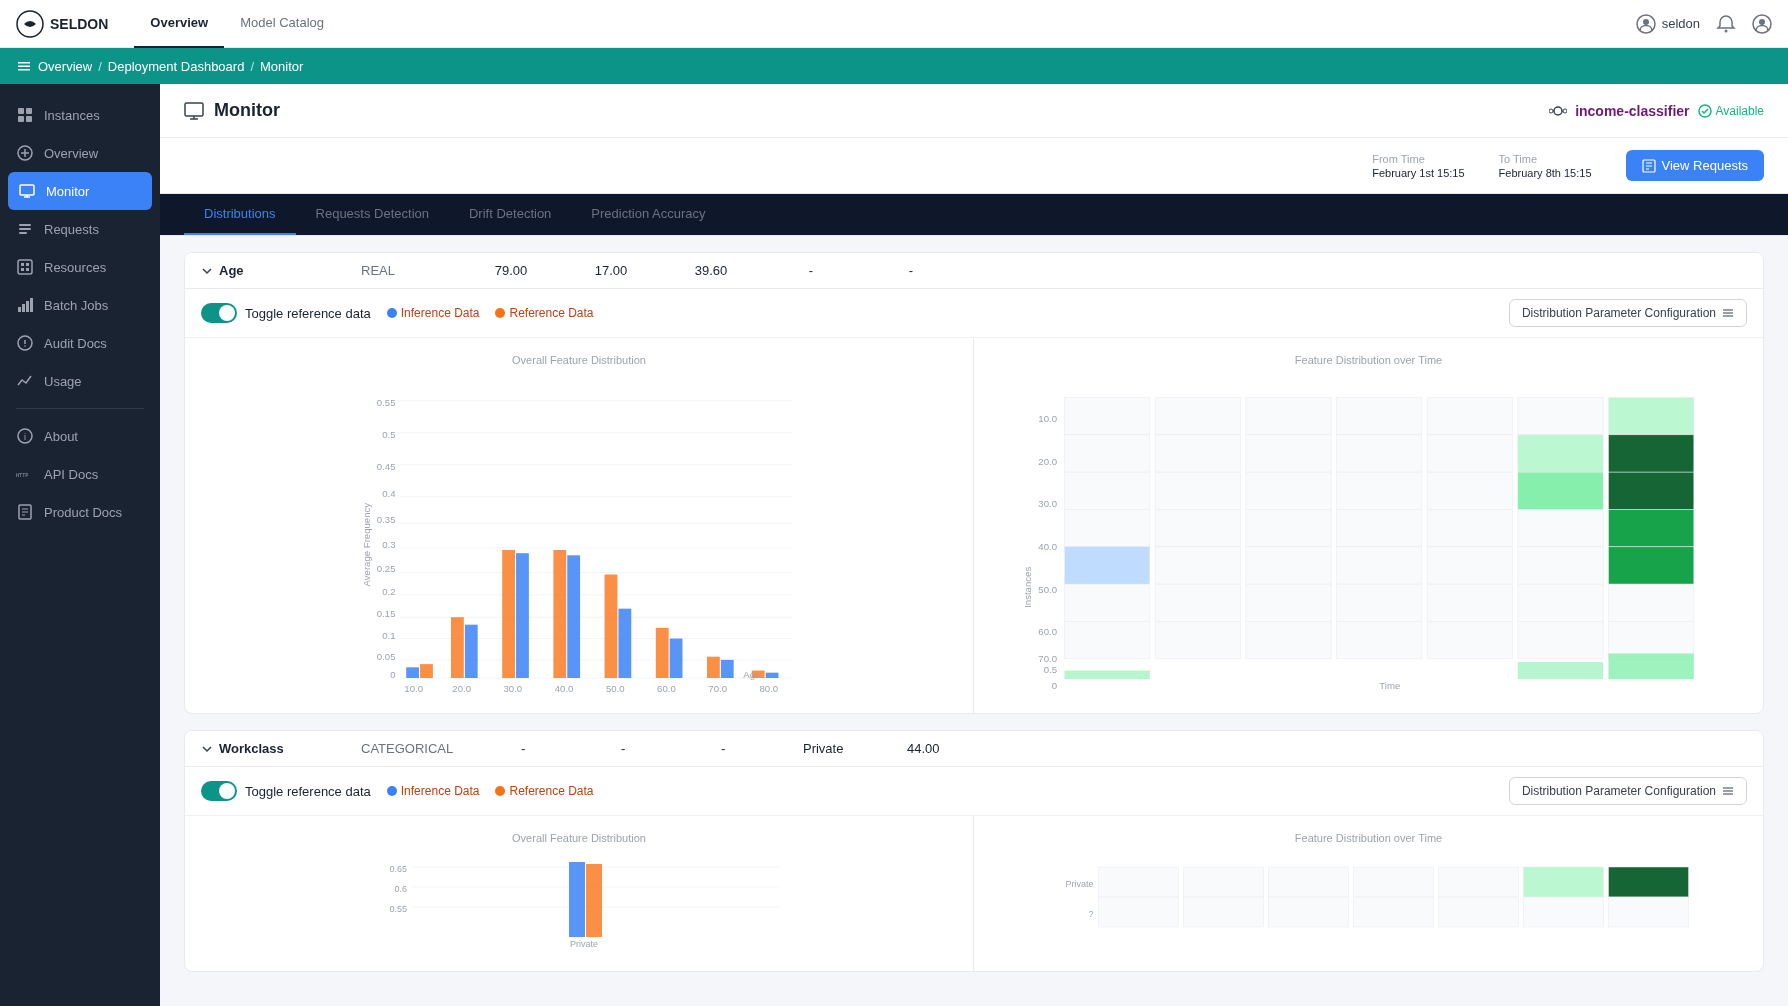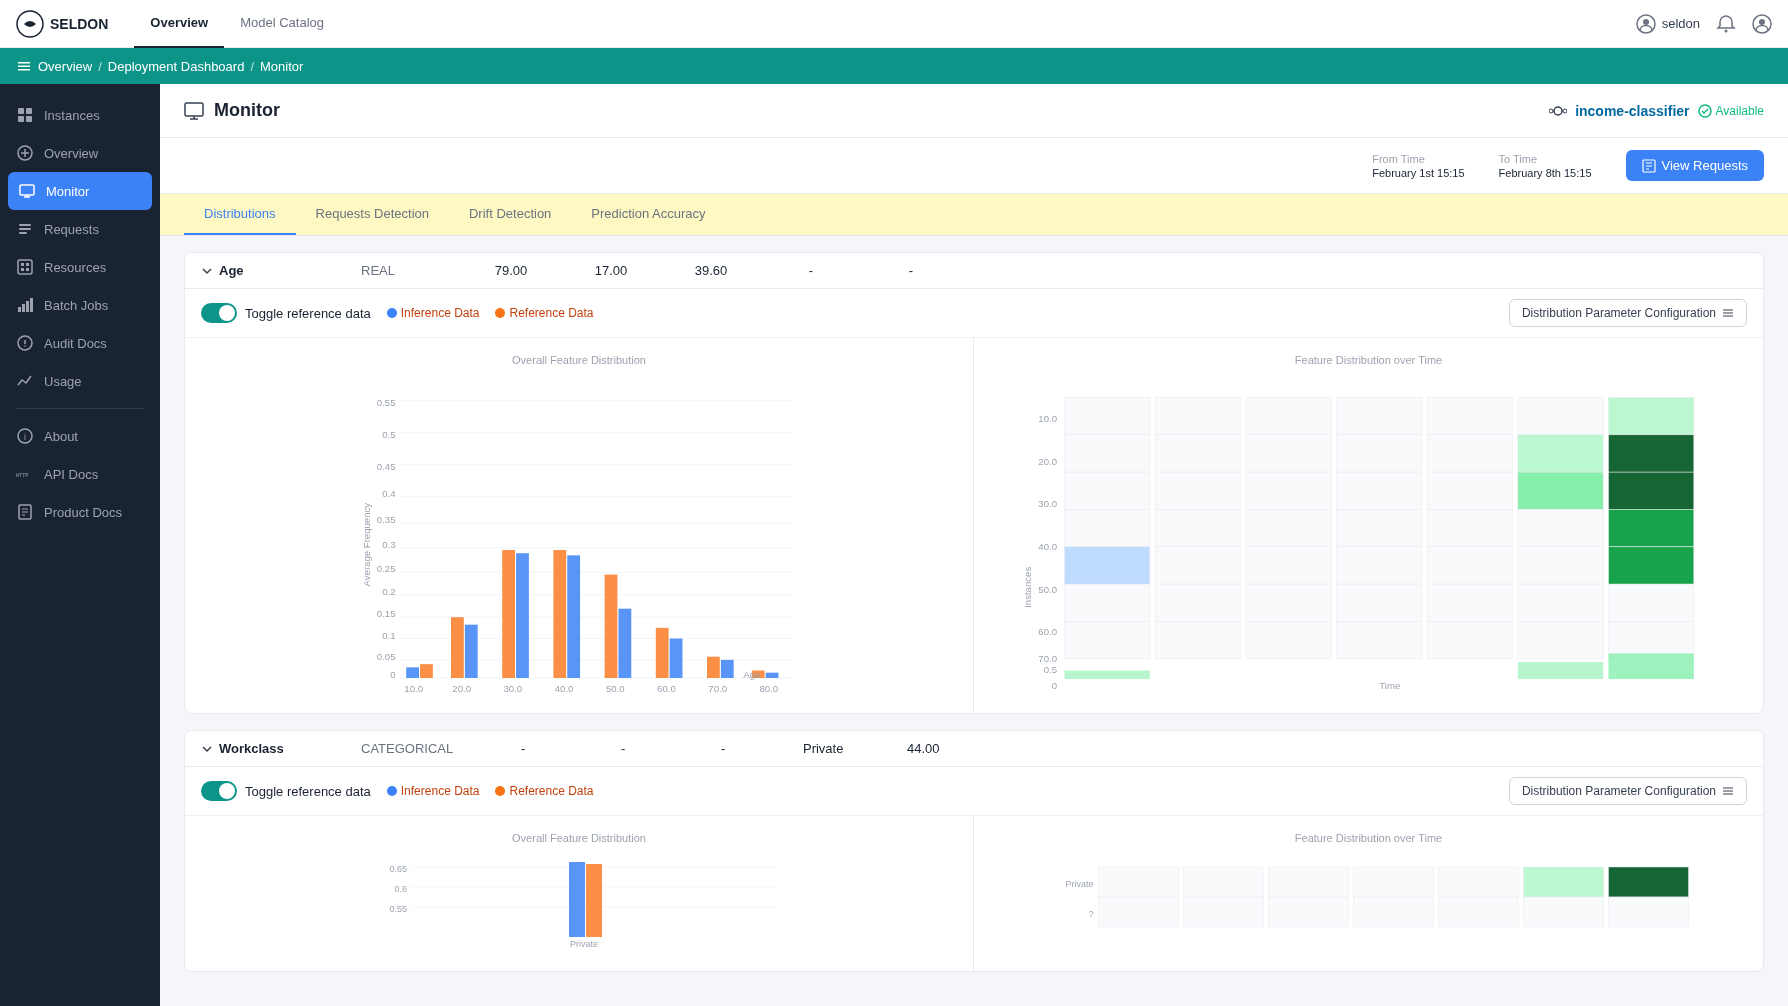--- a/index.html
+++ b/index.html
@@ -30,32 +30,32 @@
     .sidebar-divider { border: none; border-top: 1px solid rgba(255,255,255,0.1); margin: 8px 16px; }
 
     
     .main-content { flex: 1; overflow-y: auto; padding: 0; background: #f5f6fa; }
 
     
     .page-header { background: #fff; padding: 16px 24px; display: flex; align-items: center; justify-content: space-between; border-bottom: 1px solid #e8eaf0; }
     .page-title-group { display: flex; align-items: center; gap: 10px; }
     .page-title { font-size: 18px; font-weight: 600; color: #1a2332; }
     .model-info { display: flex; align-items: center; gap: 8px; }
-    .model-name { font-size: 14px; font-weight: 600; color: #0369a1; }
+    .model-name { font-size: 14px; font-weight: 600; color: #701a75; }
     .available-badge { display: flex; align-items: center; gap: 4px; color: #10b981; font-size: 12px; }
 
     
     .time-controls { background: #fff; padding: 12px 24px; display: flex; align-items: center; justify-content: flex-end; gap: 34px; border-bottom: 1px solid #e8eaf0; }
     .time-group { display: flex; flex-direction: column; gap: 2px; }
     .time-label { font-size: 11px; color: #9ca3af; }
     .time-value { font-size: 11px; font-weight: 500; color: #1a2332; }
     .view-requests-btn { background: #3b82f6; color: #fff; border: none; padding: 8px 16px; border-radius: 6px; cursor: pointer; font-size: 13px; font-weight: 500; display: flex; align-items: center; gap: 6px; }
 
     
-    .tabs-bar { background: #fef9c3; padding: 0 24px; border-bottom: 1px solid #e8eaf0; display: flex; gap: 0; }
+    .tabs-bar { background: #0f172a; padding: 0 24px; border-bottom: 1px solid #e8eaf0; display: flex; gap: 0; }
     .tab { padding: 12px 20px; cursor: pointer; font-size: 13px; color: #6b7280; border-bottom: 2px solid transparent; }
     .tab.active { color: #3b82f6; border-bottom: 2px solid #3b82f6; font-weight: 500; }
 
     
     .content-area { padding: 16px 24px; }
 
     
     .feature-row { background: #fff; border: 1px solid #e8eaf0; border-radius: 8px; margin-bottom: 16px; overflow: hidden; }
     .feature-header { display: flex; align-items: center; padding: 10px 16px; background: #fff; border-bottom: 1px solid #e8eaf0; gap: 40px; }
     .feature-name { display: flex; align-items: center; gap: 6px; font-weight: 600; color: #1a2332; font-size: 13px; min-width: 120px; }

